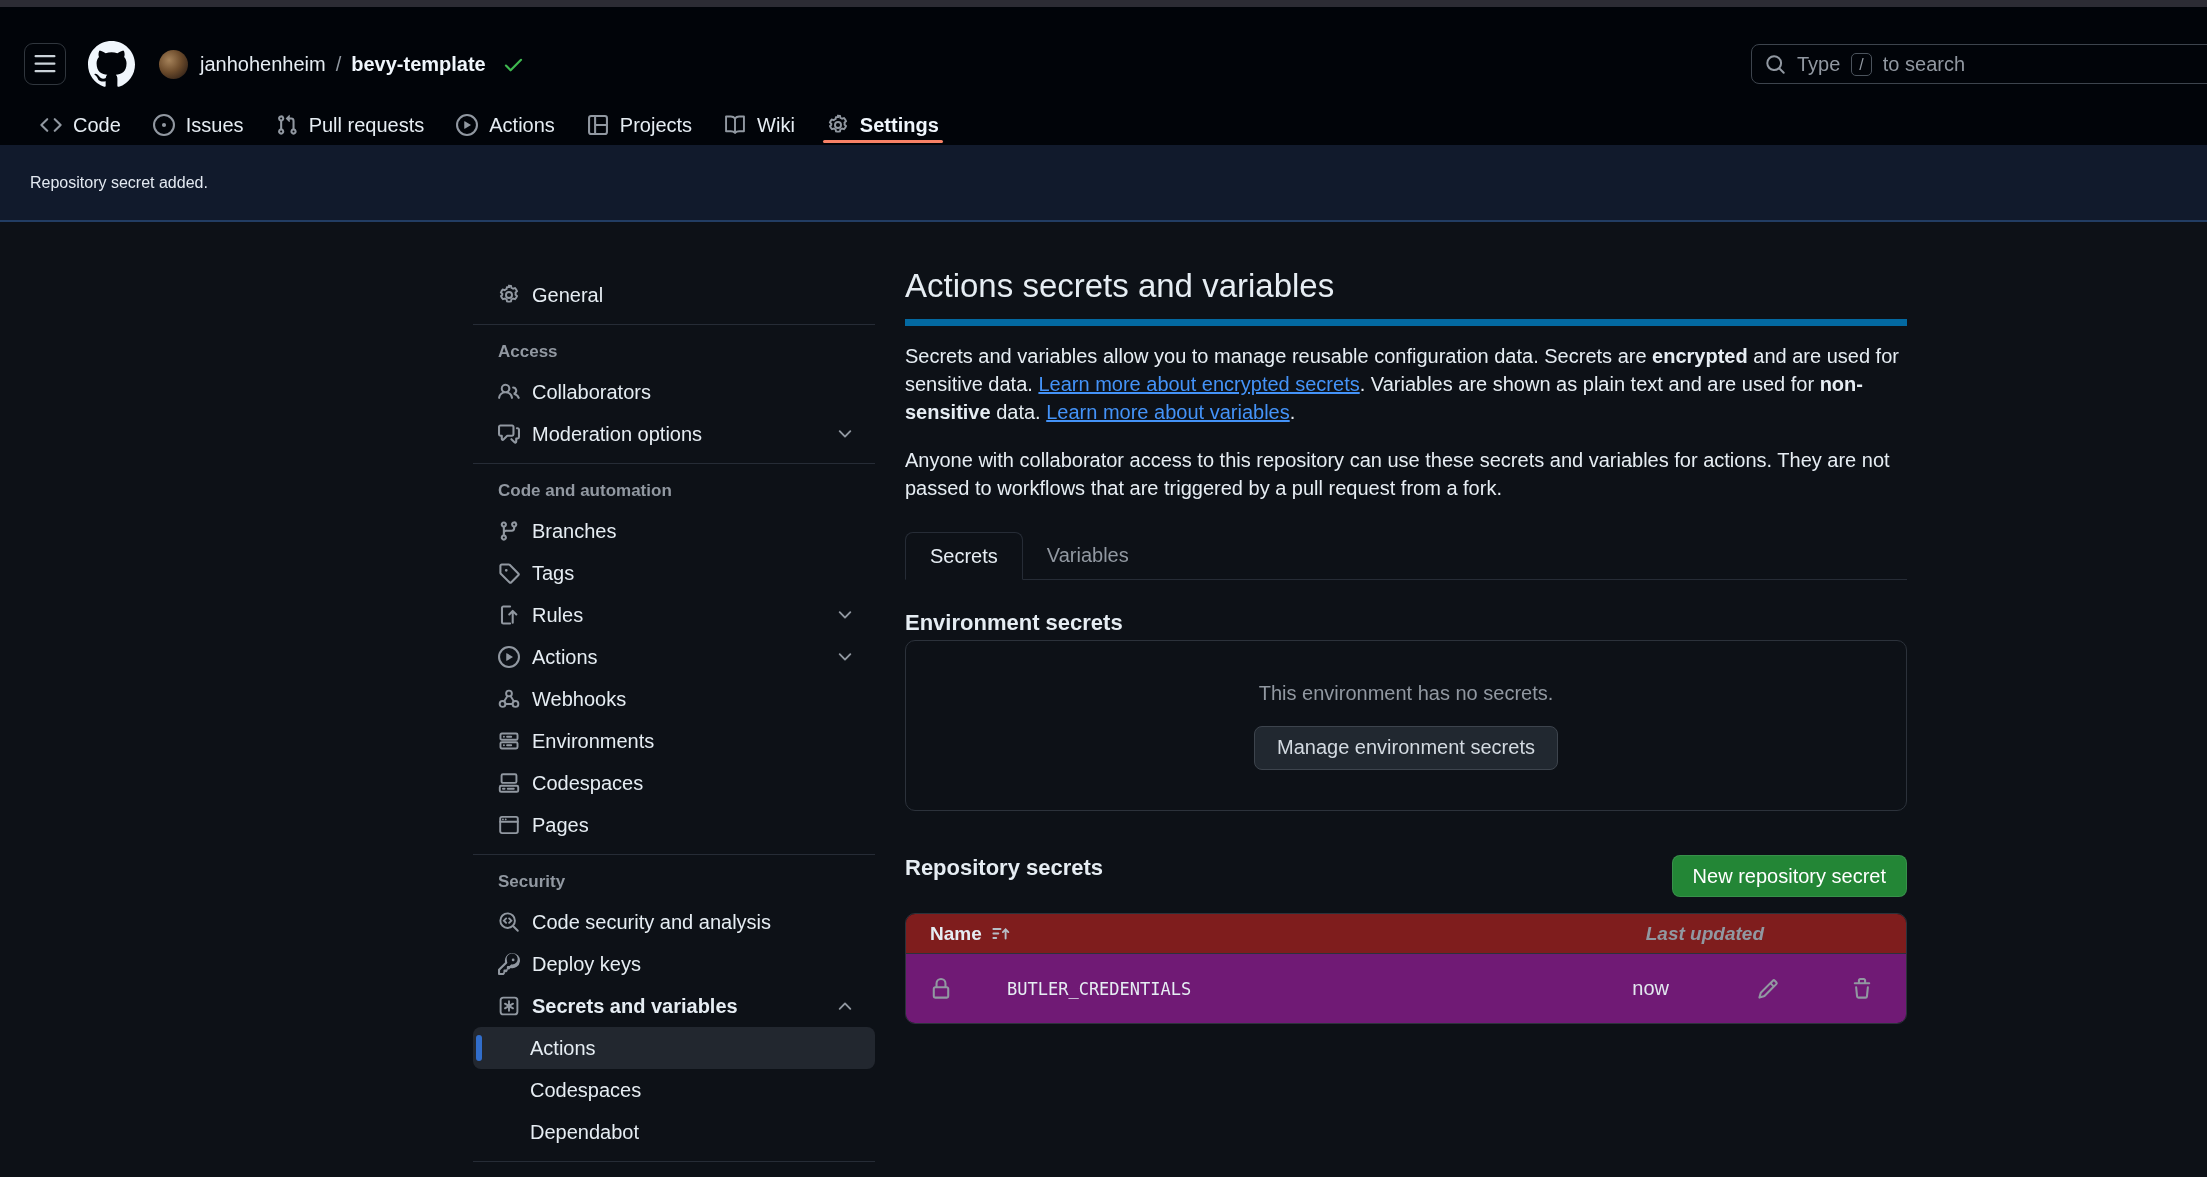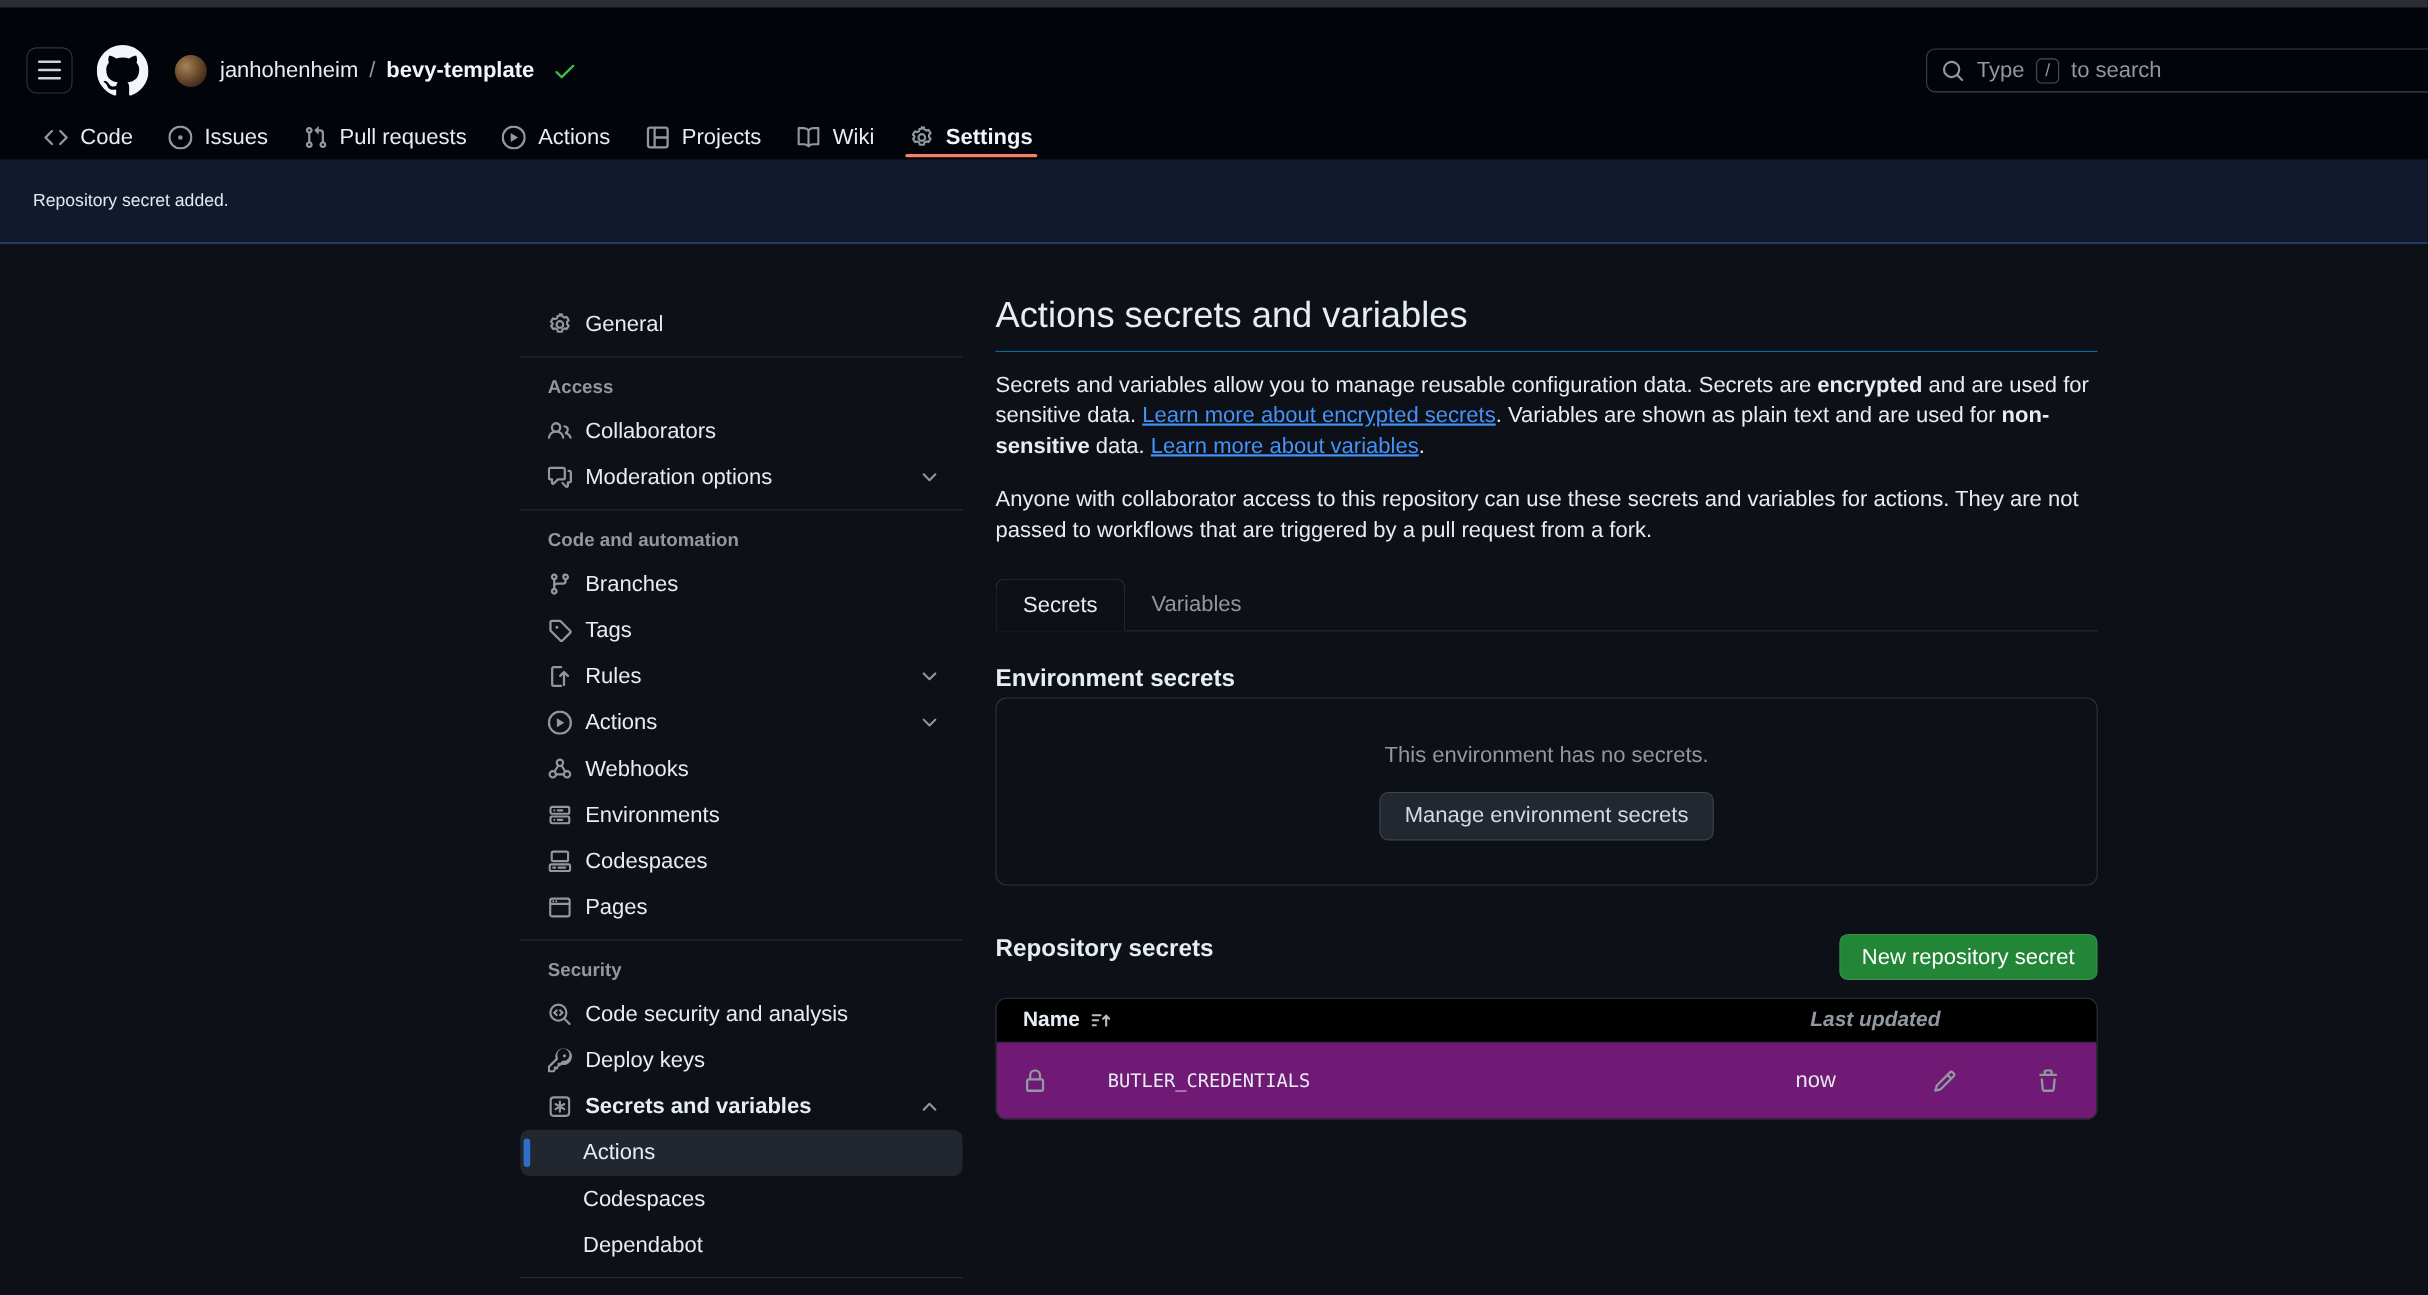--- a/index.html
+++ b/index.html
@@ -102,21 +102,21 @@
   .sheader {
     font-size:17px; font-weight:700; color:#9198a1;
     padding:9px 0 9px 25px;
   }
 
   
   .main-pane { position:absolute; left:905px; top:36px; width:1002px; }
   .page-title {
     font-size:33px; font-weight:400; color:#e6edf3;
     margin-top:7px; padding-bottom:13px;
-    border-bottom:1px solid #0369a1; line-height:1.25;
+    border-bottom:7px solid #0369a1; line-height:1.25;
   }
   .desc { margin-top:16px; font-size:20px; line-height:28px; color:#e6edf3; }
   .desc strong { font-weight:700; }
   .link { color:#4493f8; text-decoration:underline; }
   .para2 { margin-top:20px; font-size:20px; line-height:28px; color:#e6edf3; }
 
   .tabnav { margin-top:30px; height:48px; display:flex; border-bottom:1px solid #262c36; }
   .tabnav .tab {
     display:flex; align-items:center; padding:0 24px;
     font-size:20px; cursor:pointer;
@@ -152,21 +152,21 @@
     background:#238636; border:1px solid rgba(240,246,252,0.1); border-radius:8px;
     color:#ffffff; font-size:20px; font-weight:500;
     display:flex; align-items:center; cursor:pointer;
     font-family:inherit;
   }
 
   .secrets-table {
     margin-top:16px; border:1px solid #2c323b; border-radius:10px; overflow:hidden;
   }
   .thead {
-    height:40px; background:#000000; border-bottom:1px solid #2c323b;
+    height:40px; background:#7f1d1d; border-bottom:1px solid #2c323b;
     display:flex; align-items:center; padding:0 33px 0 24px;
   }
   .th-name {
     display:flex; align-items:center; gap:9px;
     font-size:19px; font-weight:700; color:#e6edf3; cursor:pointer;
   }
   .th-name .sort-ic { color:#b7bdc6; }
   .th-updated {
     margin-left:auto; margin-right:109px;
     font-size:19px; font-weight:600; color:#9198a1;font-style:italic;

